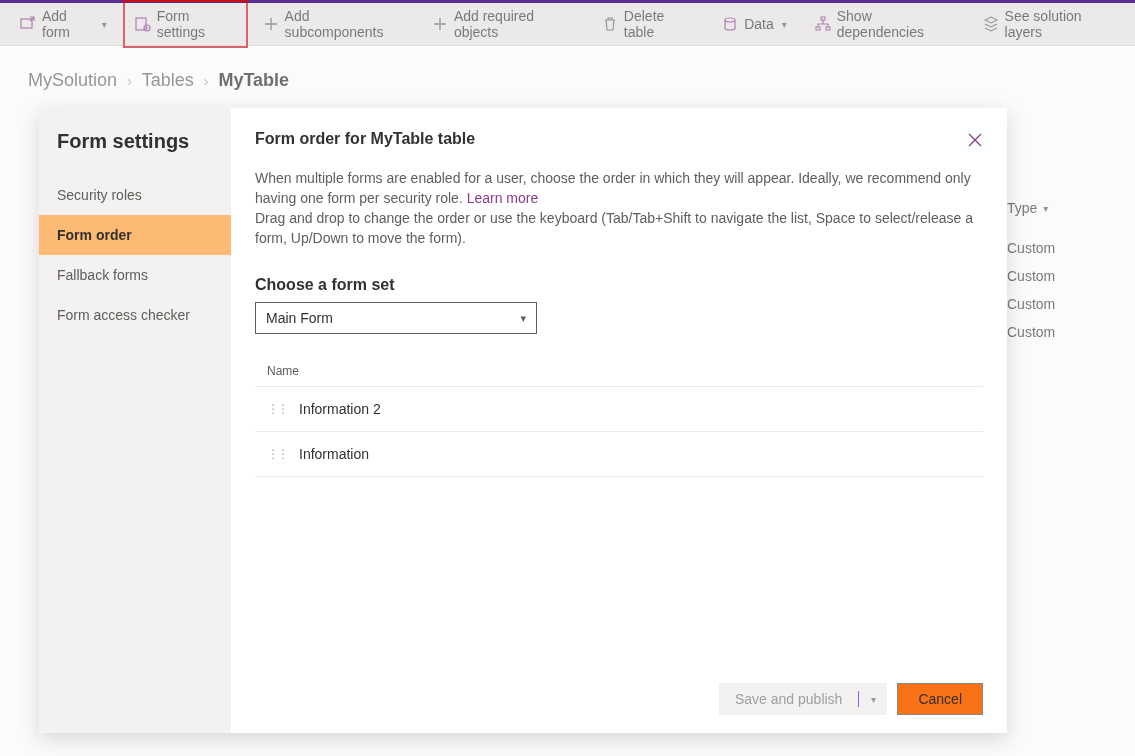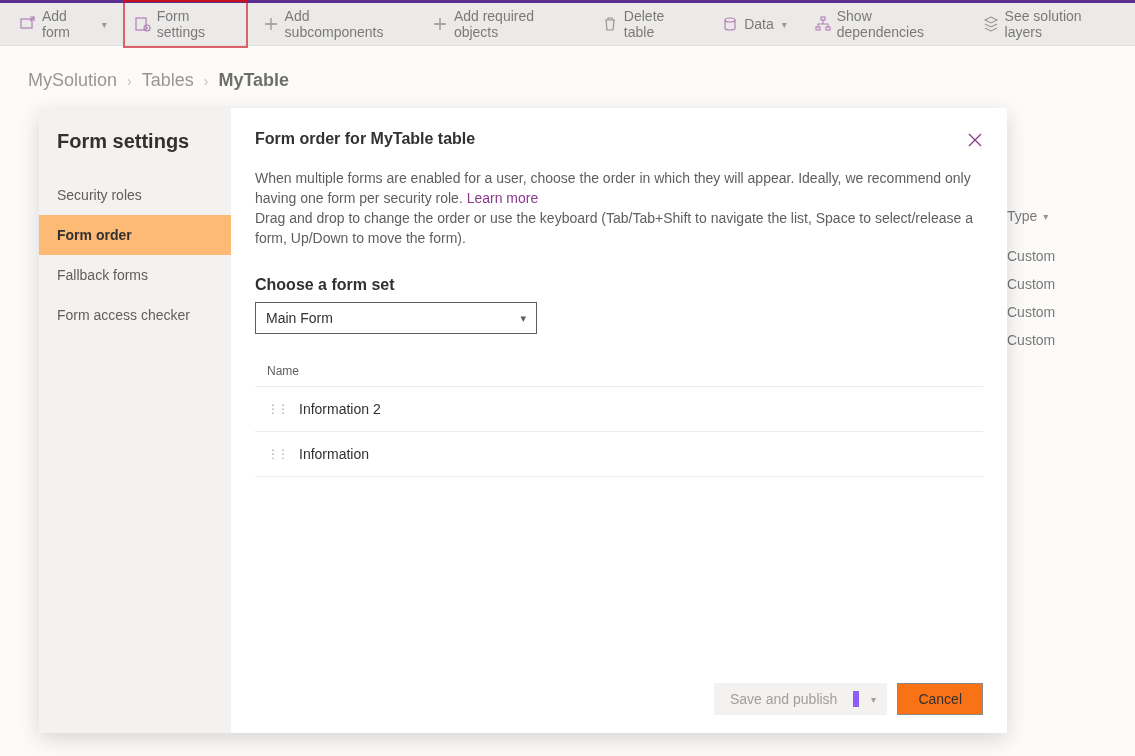--- a/index.html
+++ b/index.html
@@ -60,21 +60,21 @@
   align-items: center;
   gap: 10px;
   font-size: 18px;
   color: #605e5c;
 }
 .breadcrumbs .sep { color: #a19f9d; font-size: 14px; }
 .breadcrumbs .current { color: #201f1e; font-weight: 600; }
 .bg-table {
   position: absolute;
   right: 18px;
-  top: 208px;
+  top: 200px;
   width: 110px;
   display: flex;
   flex-direction: column;
   gap: 12px;
 }
 .bg-table-header {
   display: flex;
   align-items: center;
   gap: 4px;
   color: #323130;
@@ -216,21 +216,21 @@
 }
 .btn-primary-disabled {
   display: flex;
   align-items: center;
   background: #f3f2f1;
   color: #a19f9d;
   height: 32px;
 }
 .btn-primary-disabled .label {
   padding: 0 16px;
-  border-right: 6px solid #8b5cf6;
+  border-right: 1px solid #8b5cf6;
 }
 .btn-primary-disabled .split {
   width: 28px;
   display: flex;
   align-items: center;
   justify-content: center;
   font-size: 10px;
 }
 .btn-secondary {
   border: 1px solid #8a8886;

